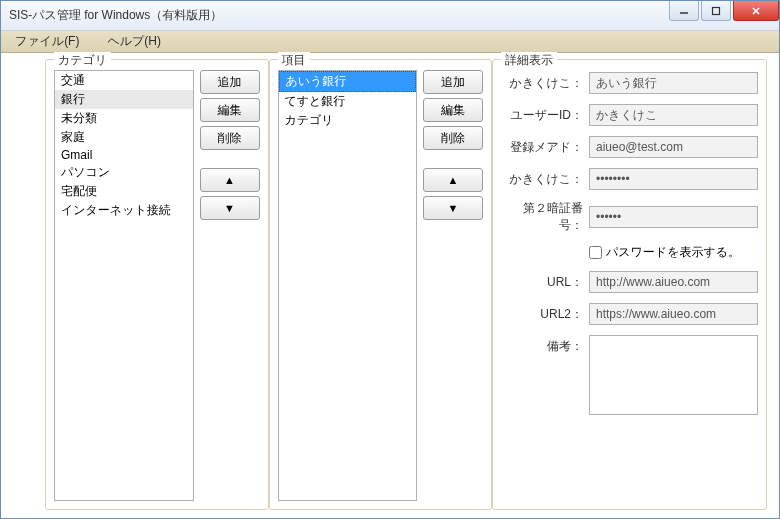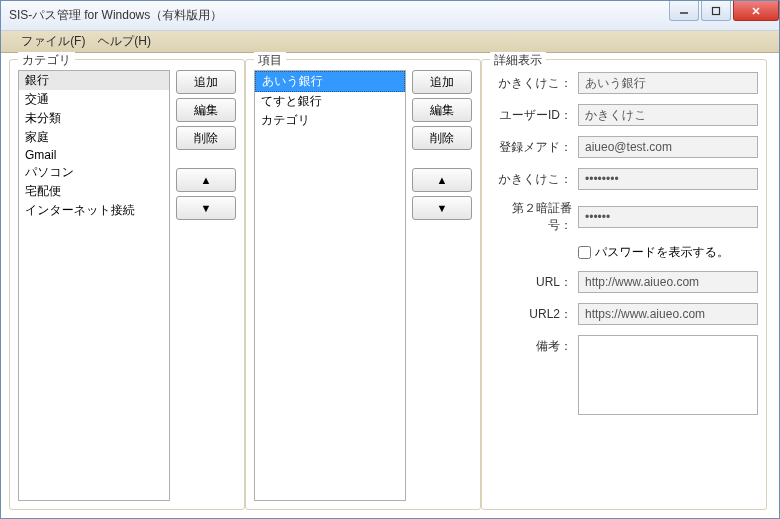--- a/index.html
+++ b/index.html
@@ -52,31 +52,32 @@
   border-color: #aa2f21;
   width: 46px;
 }
 .win-btn svg { width: 10px; height: 10px; }
 .menubar {
   height: 22px;
   background: linear-gradient(#e8dfc5, #dcd2b3);
   border-bottom: 1px solid #b8ae8e;
   display: flex;
   align-items: center;
-  padding-left: 20px;
-  gap: 12px;
+  padding-left: 14px;
+  gap: 28px;
 }
 .menu-item {
   color: #2a2a2a;
   cursor: default;
 }
 .content {
   flex: 1;
   display: flex;
   padding: 6px 12px 8px 8px;
+  margin-left: 36px;
 }
 .group {
   border: 1px solid #d8d2b8;
   border-radius: 3px;
   padding: 10px 8px 8px 8px;
   position: relative;
 }
 .group-title {
   position: absolute;
   top: -8px;
@@ -207,22 +208,22 @@
     <span class="menu-item">ファイル(F)</span>
     <span class="menu-item">ヘルプ(H)</span>
   </div>
 
   <div class="content">
 
     <div class="group col-category">
       <div class="group-title">カテゴリ</div>
       <div class="list-button-row">
         <div class="listbox" id="category-list">
+            <div class="list-item">交通</div>
             <div class="list-item category-selected">銀行</div>
-            <div class="list-item">交通</div>
             <div class="list-item">未分類</div>
             <div class="list-item">家庭</div>
             <div class="list-item">Gmail</div>
             <div class="list-item">パソコン</div>
             <div class="list-item">宅配便</div>
             <div class="list-item">インターネット接続</div>
           </div>
         <div class="btn-col">
           <div class="btn">追加</div>
           <div class="btn">編集</div>

